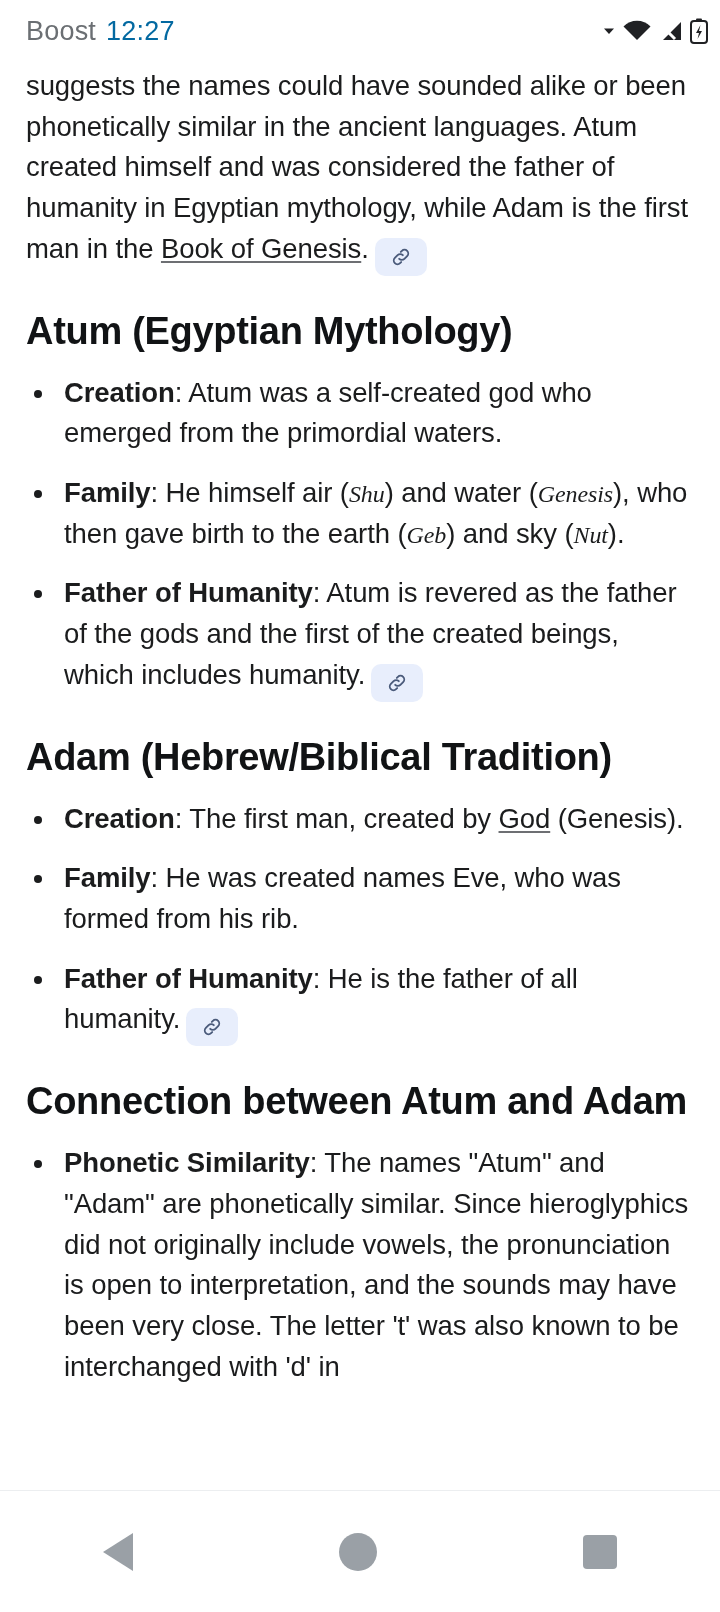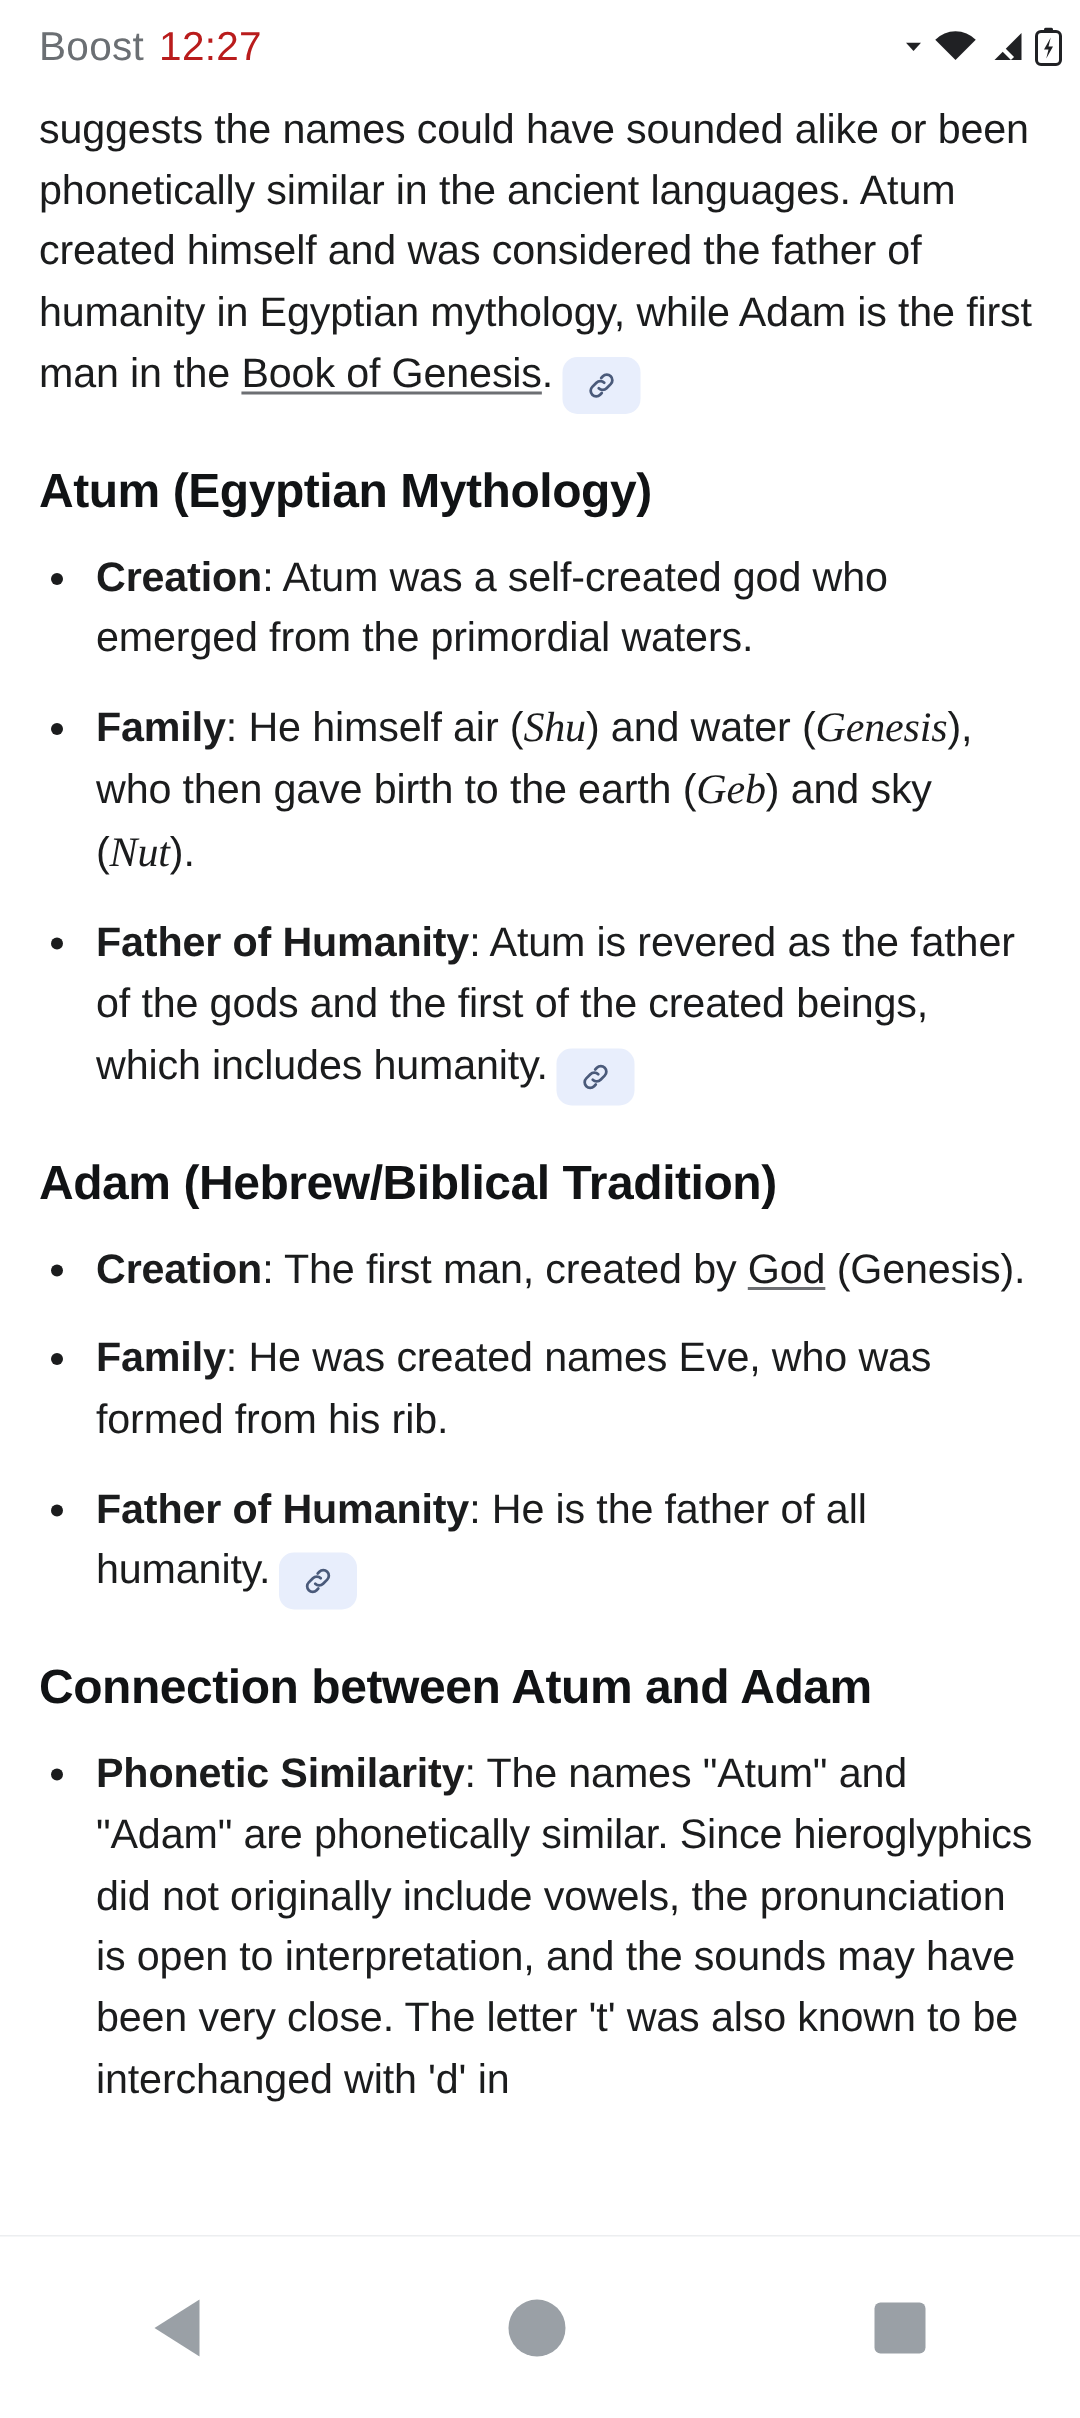--- a/index.html
+++ b/index.html
@@ -25,21 +25,21 @@
     align-items: baseline;
     gap: 10px;
   }
   .carrier {
     font-size: 27px;
     color: #6b6f73;
     letter-spacing: 0.2px;
   }
   .clock {
     font-size: 27px;
-    color: #b91c1c;
+    color: #0369a1;
     letter-spacing: 0.2px;
   }
   .status-right {
     display: flex;
     align-items: center;
     gap: 5px;
   }
   .status-right svg { display: block; }
 
   
@@ -53,21 +53,21 @@
     letter-spacing: -0.1px;
     margin-bottom: 10px;
   }
   .para .u {
     text-decoration: underline;
     text-decoration-color: #6d6f73;
     text-underline-offset: 3px;
   }
 
   h2.section {
-    font-size: 32px;
+    font-size: 38px;
     font-weight: 700;
     line-height: 1.34;
     letter-spacing: -0.3px;
     margin: 30px 0 16px;
     color: #111315;
   }
 
   ul.bullets {
     list-style: none;
     margin: 0 0 4px 0;
@@ -88,21 +88,21 @@
     top: 17px;
     width: 8px;
     height: 8px;
     border-radius: 50%;
     background: #1b1c1d;
   }
   .b { font-weight: 700; }
   .mathit {
     font-family: "Liberation Serif", serif;
     font-style: italic;
-    font-size: 28px;
+    font-size: 24px;
   }
   .u {
     text-decoration: underline;
     text-decoration-color: #6d6f73;
     text-underline-offset: 3px;
   }
 
   
   .cite {
     display: inline-flex;

